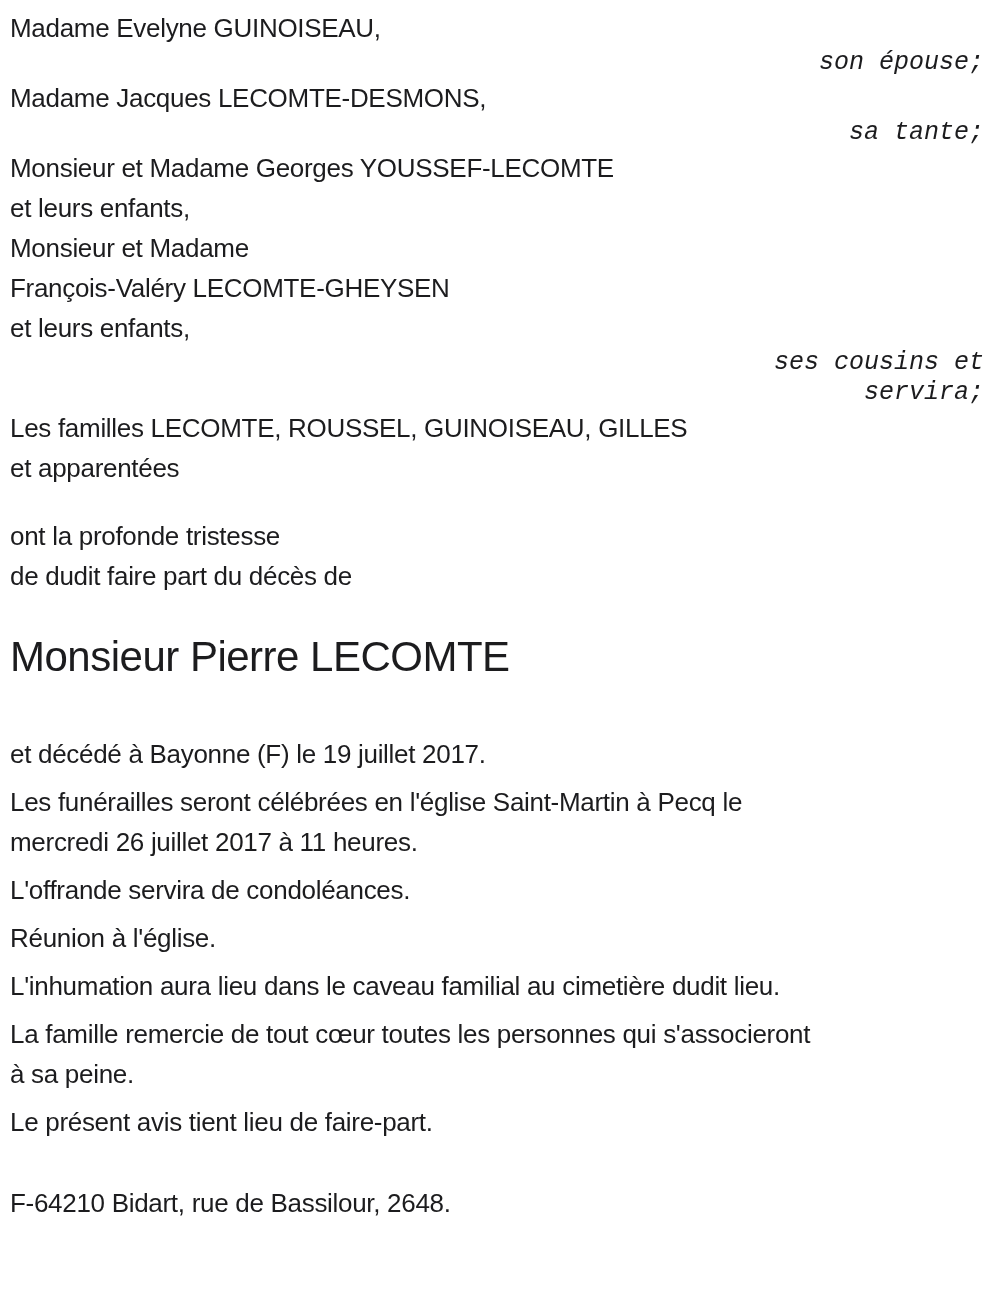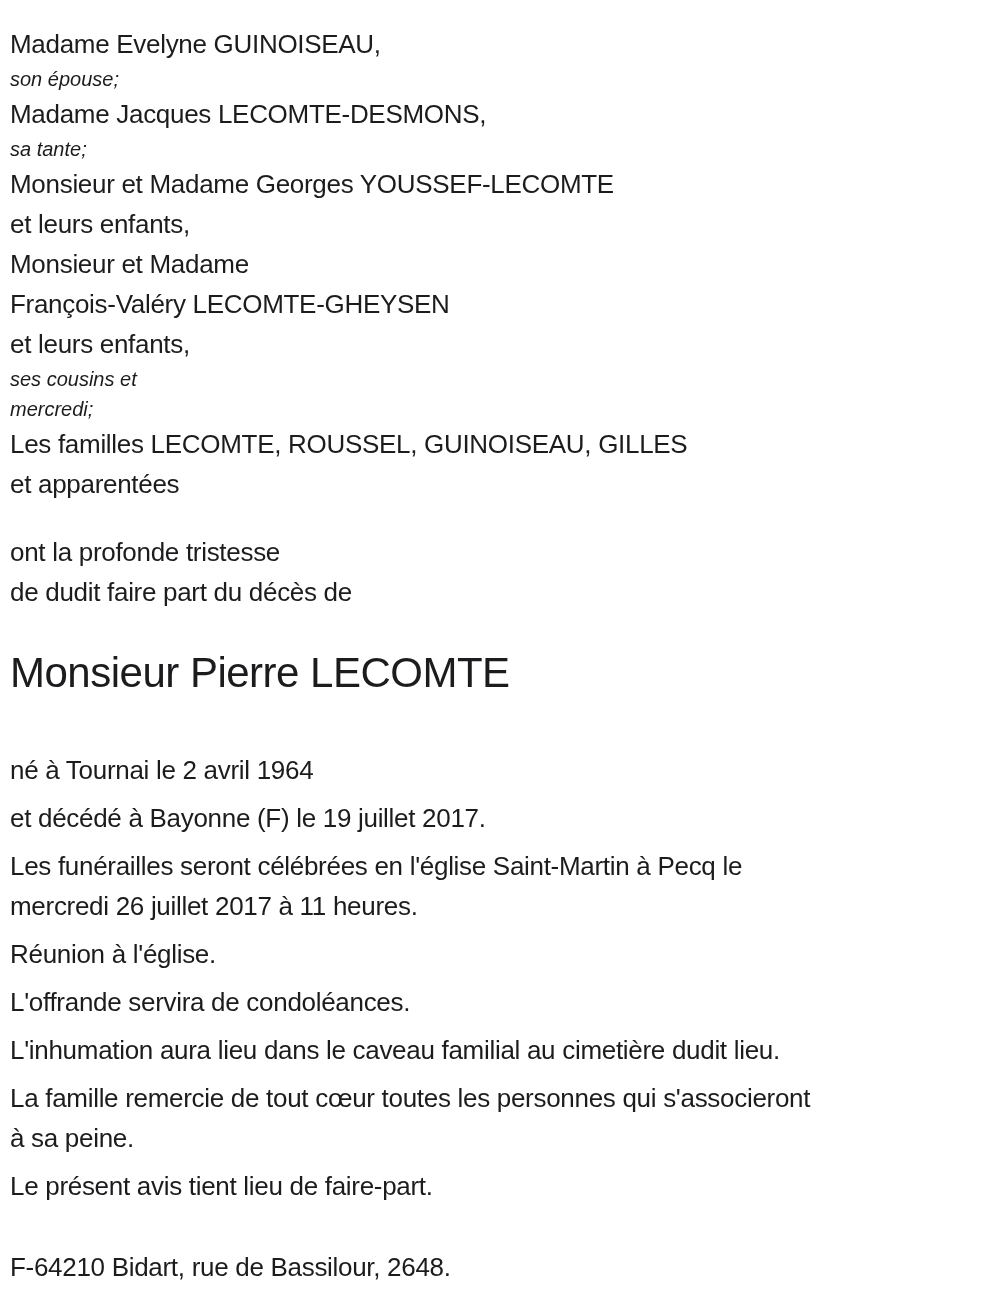--- a/index.html
+++ b/index.html
@@ -8,34 +8,36 @@
     width: 1000px;
     height: 1292px;
     background: #ffffff;
     color: #1c1c1e;
     font-family: "Liberation Sans", sans-serif;
     overflow: hidden;
   }
   .doc {
     width: 1000px;
     height: 1292px;
-    padding: 24px 14px 0 10px;
+    padding: 8px 14px 0 10px;
   }
   p { margin: 0; }
   .name-line {
     font-size: 26px;
     line-height: 40px;
     letter-spacing: -0.3px;
     text-align: left;
   }
   .relation-line {
-    font-size: 20px;
+    font-size: 25px;
     line-height: 30px;
     font-style: italic;
+    text-align: right;
     padding-right: 2px;
+    font-family: Liberation Mono, monospace;
   }
   .sorrow-block { margin-top: 28px; }
   .title {
     font-size: 42px;
     line-height: 58px;
     font-weight: 400;
     letter-spacing: -0.5px;
     margin: 32px 0 48px 0;
   }
   .para { margin: 0 0 8px 0; }
@@ -55,50 +57,47 @@
   <p class="name-line">Madame Evelyne GUINOISEAU,</p>
   <p class="relation-line">son épouse;</p>
   <p class="name-line">Madame Jacques LECOMTE-DESMONS,</p>
   <p class="relation-line">sa tante;</p>
   <p class="name-line">Monsieur et Madame Georges YOUSSEF-LECOMTE</p>
   <p class="name-line">et leurs enfants,</p>
   <p class="name-line">Monsieur et Madame</p>
   <p class="name-line">François-Valéry LECOMTE-GHEYSEN</p>
   <p class="name-line">et leurs enfants,</p>
   <p class="relation-line">ses cousins et</p>
-  <p class="relation-line">mercredi;</p>
+  <p class="relation-line">servira;</p>
   <p class="name-line">Les familles LECOMTE, ROUSSEL, GUINOISEAU, GILLES</p>
   <p class="name-line">et apparentées</p>
 
   <div class="sorrow-block">
     <p class="name-line">ont la profonde tristesse</p>
     <p class="name-line">de dudit faire part du décès de</p>
   </div>
 
   <h1 class="title">Monsieur Pierre LECOMTE</h1>
 
-  <p class="para">
-    <span class="ln">né à Tournai le 2 avril 1964</span>
-  </p>
 
   <p class="para">
     <span class="ln">et décédé à Bayonne (F) le 19 juillet 2017.</span>
   </p>
 
   <p class="para">
     <span class="ln">Les funérailles seront célébrées en l'église Saint-Martin à Pecq le</span>
     <span class="ln">mercredi 26 juillet 2017 à 11 heures.</span>
   </p>
 
   <p class="para">
-    <span class="ln">Réunion à l'église.</span>
+    <span class="ln">L'offrande servira de condoléances.</span>
   </p>
 
   <p class="para">
-    <span class="ln">L'offrande servira de condoléances.</span>
+    <span class="ln">Réunion à l'église.</span>
   </p>
 
   <p class="para">
     <span class="ln">L'inhumation aura lieu dans le caveau familial au cimetière dudit lieu.</span>
   </p>
 
   <p class="para">
     <span class="ln">La famille remercie de tout cœur toutes les personnes qui s'associeront</span>
     <span class="ln">à sa peine.</span>
   </p>

